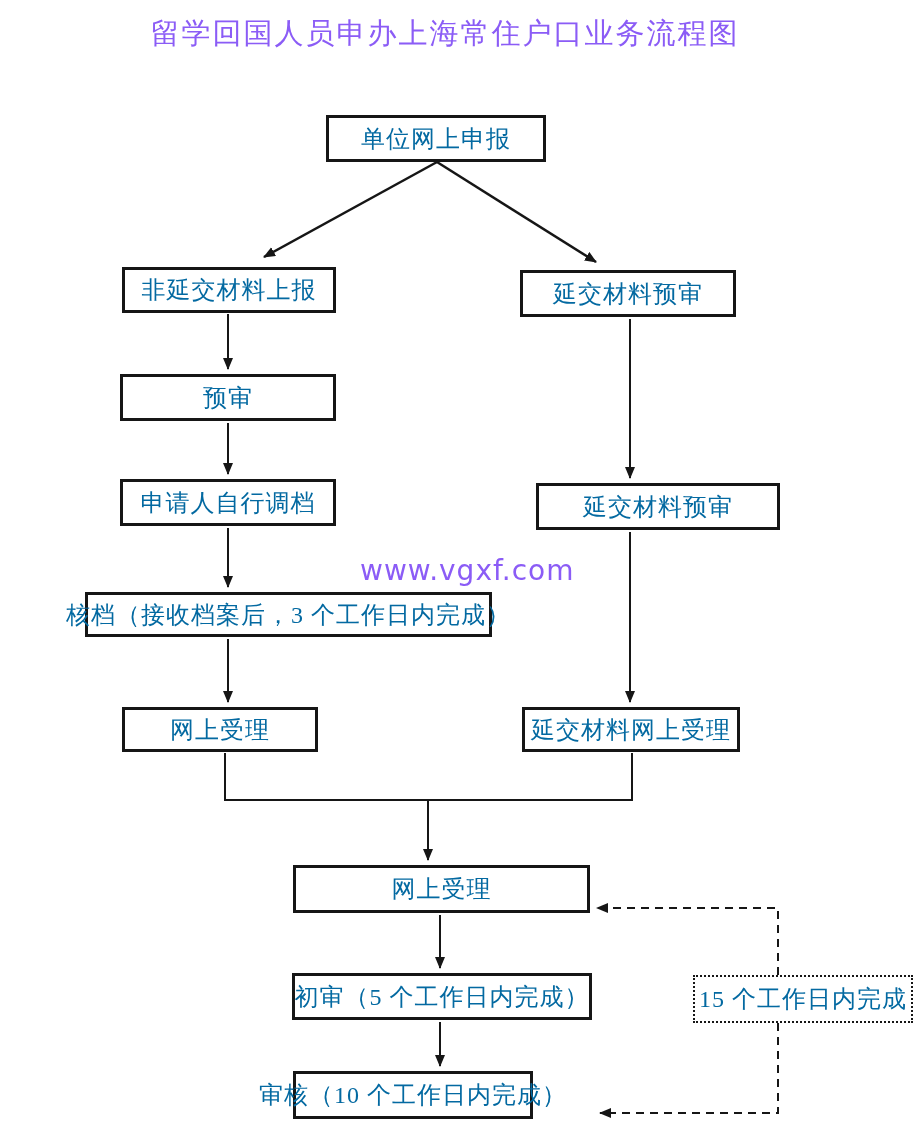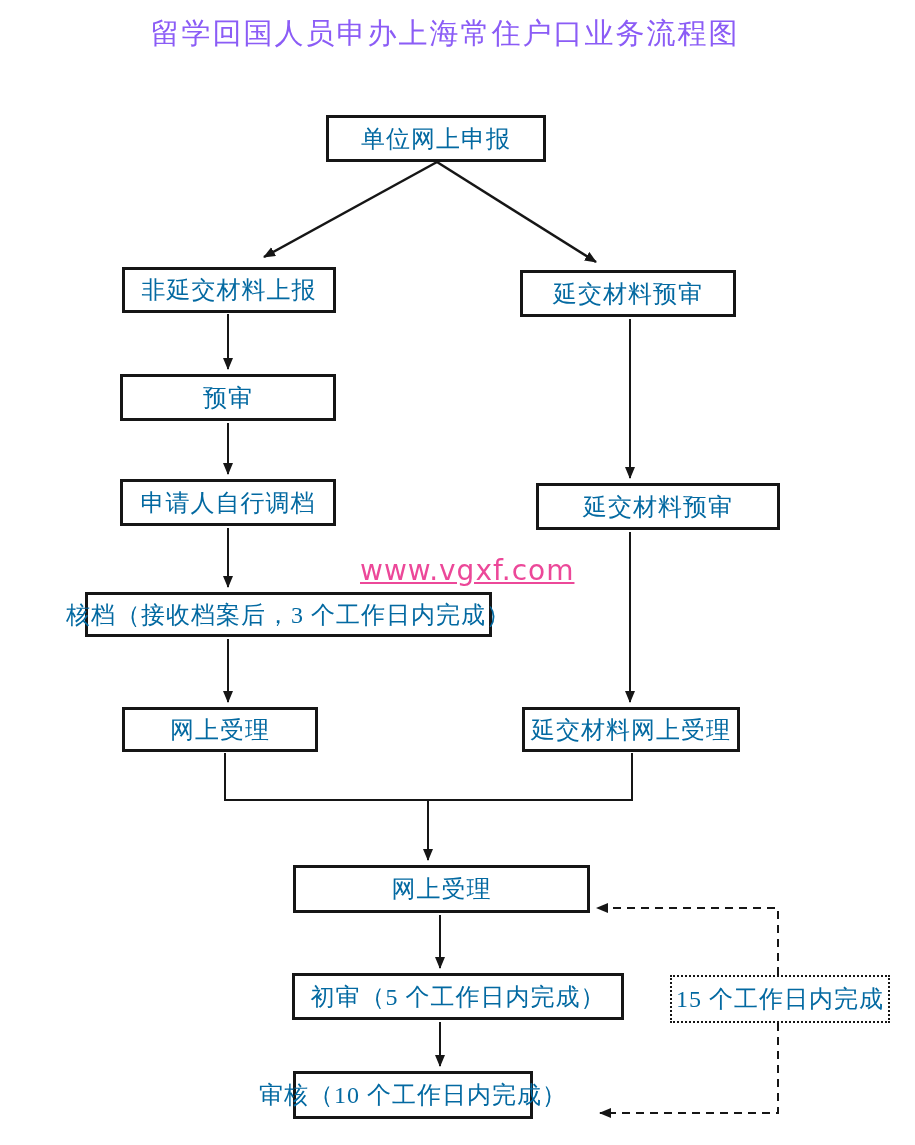--- a/index.html
+++ b/index.html
@@ -49,39 +49,38 @@
   }
   .node.dotted {
     border: 2.5px dotted #161616;
   }
   .watermark {
     position: absolute;
     left: 360px;
     top: 554px;
     font-family: "DejaVu Sans", "Liberation Sans", sans-serif;
     font-size: 28px;
-    color: #ec4899;
+    color: #8b5cf6;
     letter-spacing: 1px;
     z-index: 2;
-    text-decoration: underline;
   }
   
   .n-start   { left: 326px; top: 115px; width: 220px; height: 47px; }
   .n-left1   { left: 122px; top: 267px; width: 214px; height: 46px; }
   .n-right1  { left: 520px; top: 270px; width: 216px; height: 47px; }
   .n-left2   { left: 120px; top: 374px; width: 216px; height: 47px; }
   .n-left3   { left: 120px; top: 479px; width: 216px; height: 47px; }
   .n-right2  { left: 536px; top: 483px; width: 244px; height: 47px; }
   .n-left4   { left:  85px; top: 592px; width: 407px; height: 45px; }
   .n-left5   { left: 122px; top: 707px; width: 196px; height: 45px; }
   .n-right3  { left: 522px; top: 707px; width: 218px; height: 45px; }
   .n-merge1  { left: 293px; top: 865px; width: 297px; height: 48px; }
-  .n-merge2  { left: 292px; top: 973px; width: 332px; height: 47px; }
+  .n-merge2  { left: 292px; top: 973px; width: 300px; height: 47px; }
   .n-merge3  { left: 293px; top: 1071px; width: 240px; height: 48px; }
-  .n-note    { left: 670px; top: 975px; width: 220px; height: 48px; }
+  .n-note    { left: 693px; top: 975px; width: 220px; height: 48px; }
 </style>
 </head>
 <body>
 
 <div class="stage">
 
   <div class="page-title">留学回国人员申办上海常住户口业务流程图</div>
 
   <svg class="connectors" width="915" height="1145" viewBox="0 0 915 1145">
     <defs>

